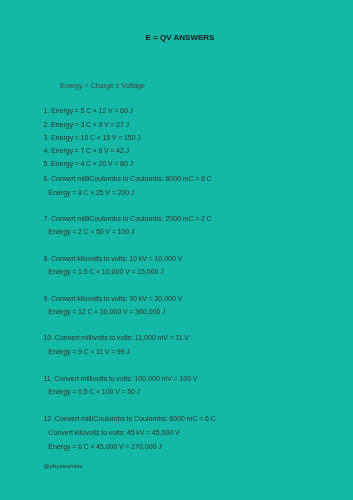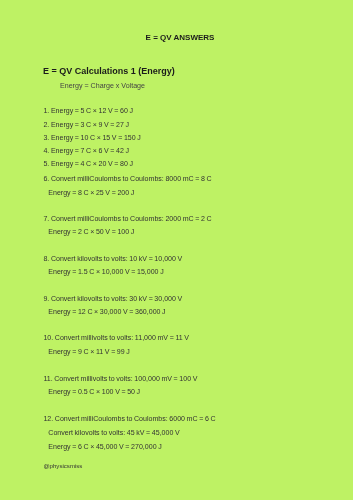--- a/index.html
+++ b/index.html
@@ -1,35 +1,34 @@
 <!DOCTYPE html>
 <html><head>
 <meta charset="utf-8">
 <style>
   html,body{margin:0;padding:0;background:#ffffff;}
   body{width:353px;height:500px;overflow:hidden;
        font-family:"Liberation Sans",sans-serif;color:#3a3a3a;
        -webkit-font-smoothing:antialiased;}
-  .page{position:relative;width:353px;height:500px;background:#bef264;}
+  .page{position:relative;width:353px;height:500px;background:#14b8a6;}
   .doc-title{position:absolute;left:145.6px;top:34.3px;font-weight:bold;font-size:8px;
              line-height:8px;color:#1b1b1b;white-space:nowrap;}
   .sec-head{position:absolute;left:43px;top:66.5px;font-weight:bold;font-size:9px;
             line-height:9px;color:#1b1b1b;white-space:nowrap;}
   .formula{position:absolute;left:60px;top:82.5px;font-size:7.1px;line-height:7.1px;
            color:#444444;white-space:nowrap;}
   .item{position:absolute;left:43.4px;font-size:7.05px;line-height:7.05px;word-spacing:-0.35px;color:#333333;white-space:nowrap;}
   .sub-item{position:absolute;left:48.3px;font-size:7.05px;line-height:7.05px;word-spacing:-0.35px;color:#333333;white-space:nowrap;}
   .handle{position:absolute;left:43.4px;top:463.3px;font-size:6.1px;line-height:6.1px;color:#333333;white-space:nowrap;}
 </style>
 </head>
 <body>
 
 <div class="page">
   <div class="doc-title">E = QV ANSWERS</div>
-  <div class="sec-head">E = QV Calculations 1 (Energy)</div>
   <div class="formula">Energy = Charge x Voltage</div>
   <div id="list">
       <div class="item" style="top: 107.2px;">1. Energy = 5 C × 12 V = 60 J</div>
       <div class="item" style="top: 120.5px;">2. Energy = 3 C × 9 V = 27 J</div>
       <div class="item" style="top: 133.8px;">3. Energy = 10 C × 15 V = 150 J</div>
       <div class="item" style="top: 147.1px;">4. Energy = 7 C × 6 V = 42 J</div>
       <div class="item" style="top: 160.4px;">5. Energy = 4 C × 20 V = 80 J</div>
       <div class="item" style="top: 175.2px;">6. Convert milliCoulombs to Coulombs: 8000 mC = 8 C</div>
       <div class="sub-item" style="top: 188.7px;">Energy = 8 C × 25 V = 200 J</div>
       <div class="item" style="top: 214.6px;">7. Convert milliCoulombs to Coulombs: 2000 mC = 2 C</div>

